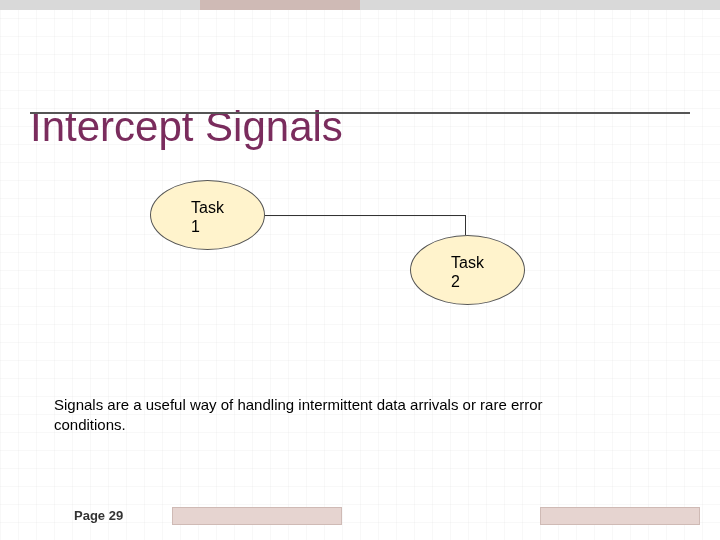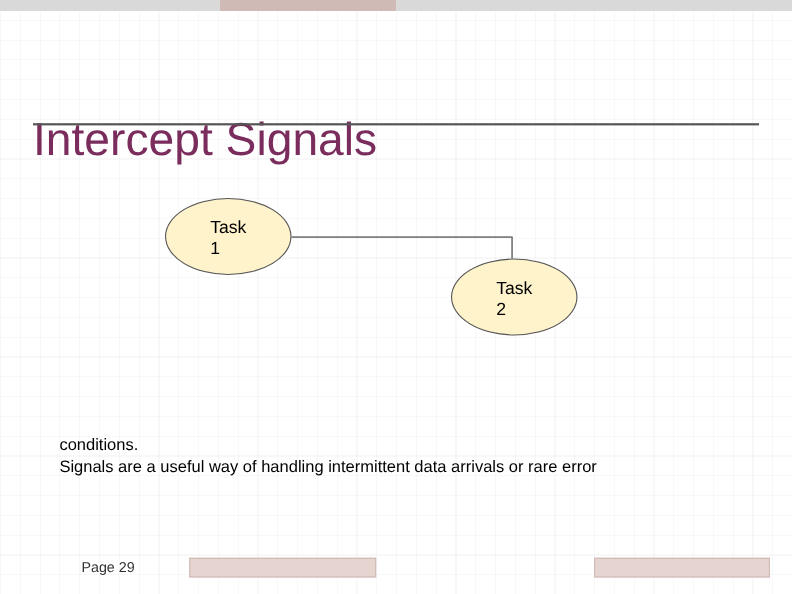--- a/index.html
+++ b/index.html
@@ -88,20 +88,21 @@
     line-height: 1.3;
   }
   .bodytext .line { display: block; }
   .hl { color: #7a2c5d; }
   .footer {
     position: absolute;
     bottom: 15px;
     left: 0;
     width: 720px;
     height: 24px;
+    font-weight: bold;
   }
   .footer-page {
     position: absolute;
     left: 74px;
     bottom: 2px;
     font-size: 13px;
     color: #333;
   }
   .footer-box {
     position: absolute;
@@ -139,22 +140,22 @@
       <span class="task-label">Task
 1</span>
     </div>
     <div class="task-oval task2">
       <span class="task-label">Task
 2</span>
     </div>
   </div>
 
   <div class="bodytext">
+    <span class="line">Signals are a useful way of handling intermittent data arrivals or rare error</span>
     <span class="line">conditions.</span>
-    <span class="line">Signals are a useful way of handling intermittent data arrivals or rare error</span>
   </div>
 
   <div class="footer">
     <div class="footer-page">Page 29</div>
     <div class="footer-box fb1"></div>
     <div class="footer-box fb2"></div>
   </div>
 
 </div>
 

